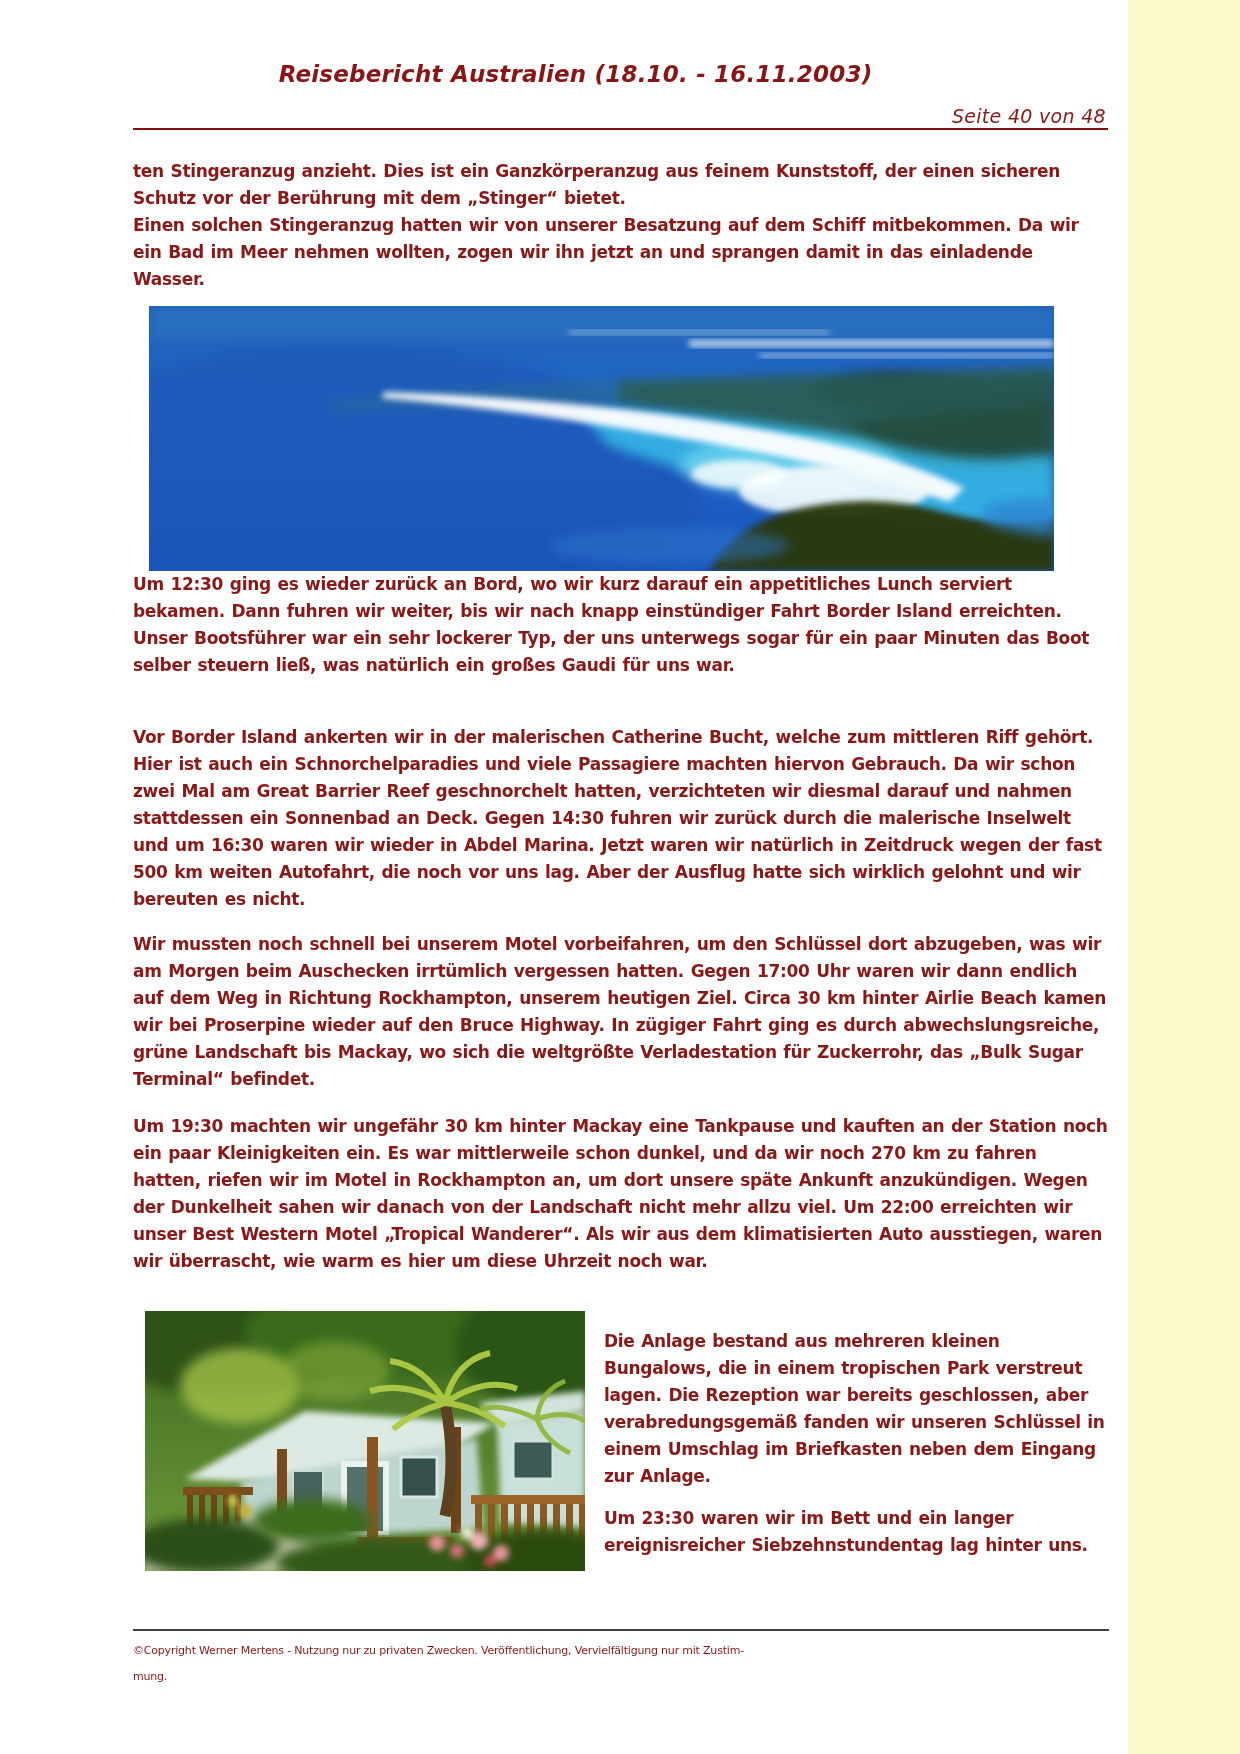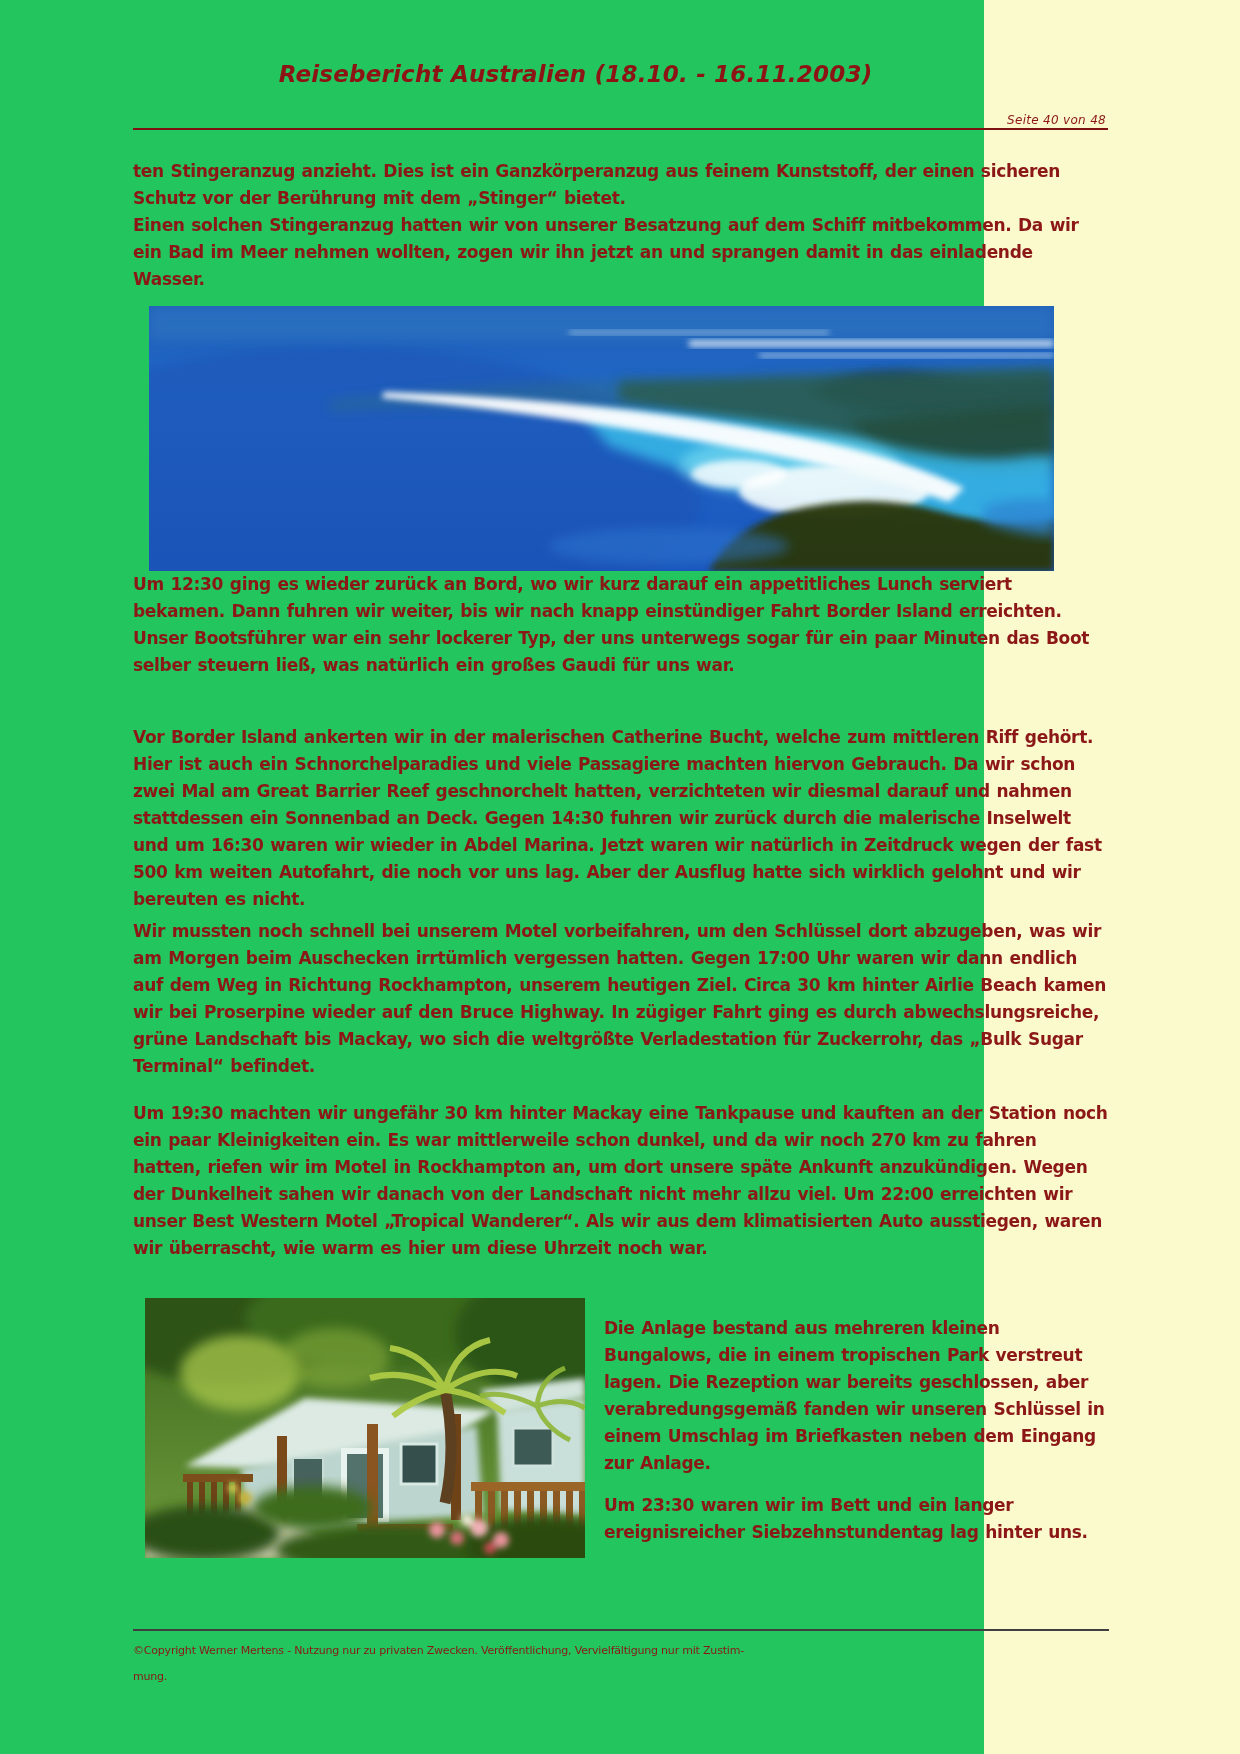--- a/index.html
+++ b/index.html
@@ -5,22 +5,22 @@
   html,body { margin:0; padding:0; }
   body {
     width:1240px; height:1754px;
     background:#FAFACD;
     font-family:"DejaVu Sans", sans-serif;
     position:relative;
     overflow:hidden;
   }
   .page {
     position:relative;
-    width:984px; height:1754px;
-    background:#22c55e;
+    width:1128px; height:1754px;
+    background:#ffffff;
   }
   .content {
     position:absolute;
     left:133px; top:58px;
     width:975px;
     color:#8C1717;
   }
   
   .report-title {
     font-size:23px; font-weight:bold; font-style:italic;
@@ -43,40 +43,40 @@
     text-align:center;
     padding-right:190px;
     font-size:23px; font-weight:bold; font-style:italic;
     text-decoration:underline;
     letter-spacing:0.5px;
     white-space:nowrap;
   }
   .page-indicator {
     position:absolute;
     right:2px; bottom:1px;
-    font-size:12px; font-style:italic;
+    font-size:19px; font-style:italic;
     letter-spacing:0.3px;
     white-space:nowrap;
     margin-top:36px;
   }
   
   .para {
     font-size:17px;
     font-weight:bold;
     line-height:27px;
     letter-spacing:-0.3px;
     word-spacing:1px;
     margin:0;
     color:#8C1717;
   }
   .p1 { margin-top:28px; }
   .p2 { margin-top:0; }
   .p3 { }
   .p4 { margin-top:45px; }
-  .p5 { margin-top:5px; }
+  .p5 { margin-top:18px; }
   .p6 { margin-top:20px; }
   
   .photo-aerial {
     margin-top:13px;
     margin-left:16px;
     width:905px; height:265px;
     overflow:hidden;
   }
   .photo-aerial svg, .photo-bungalow svg { display:block; }
   .bottom-section {

